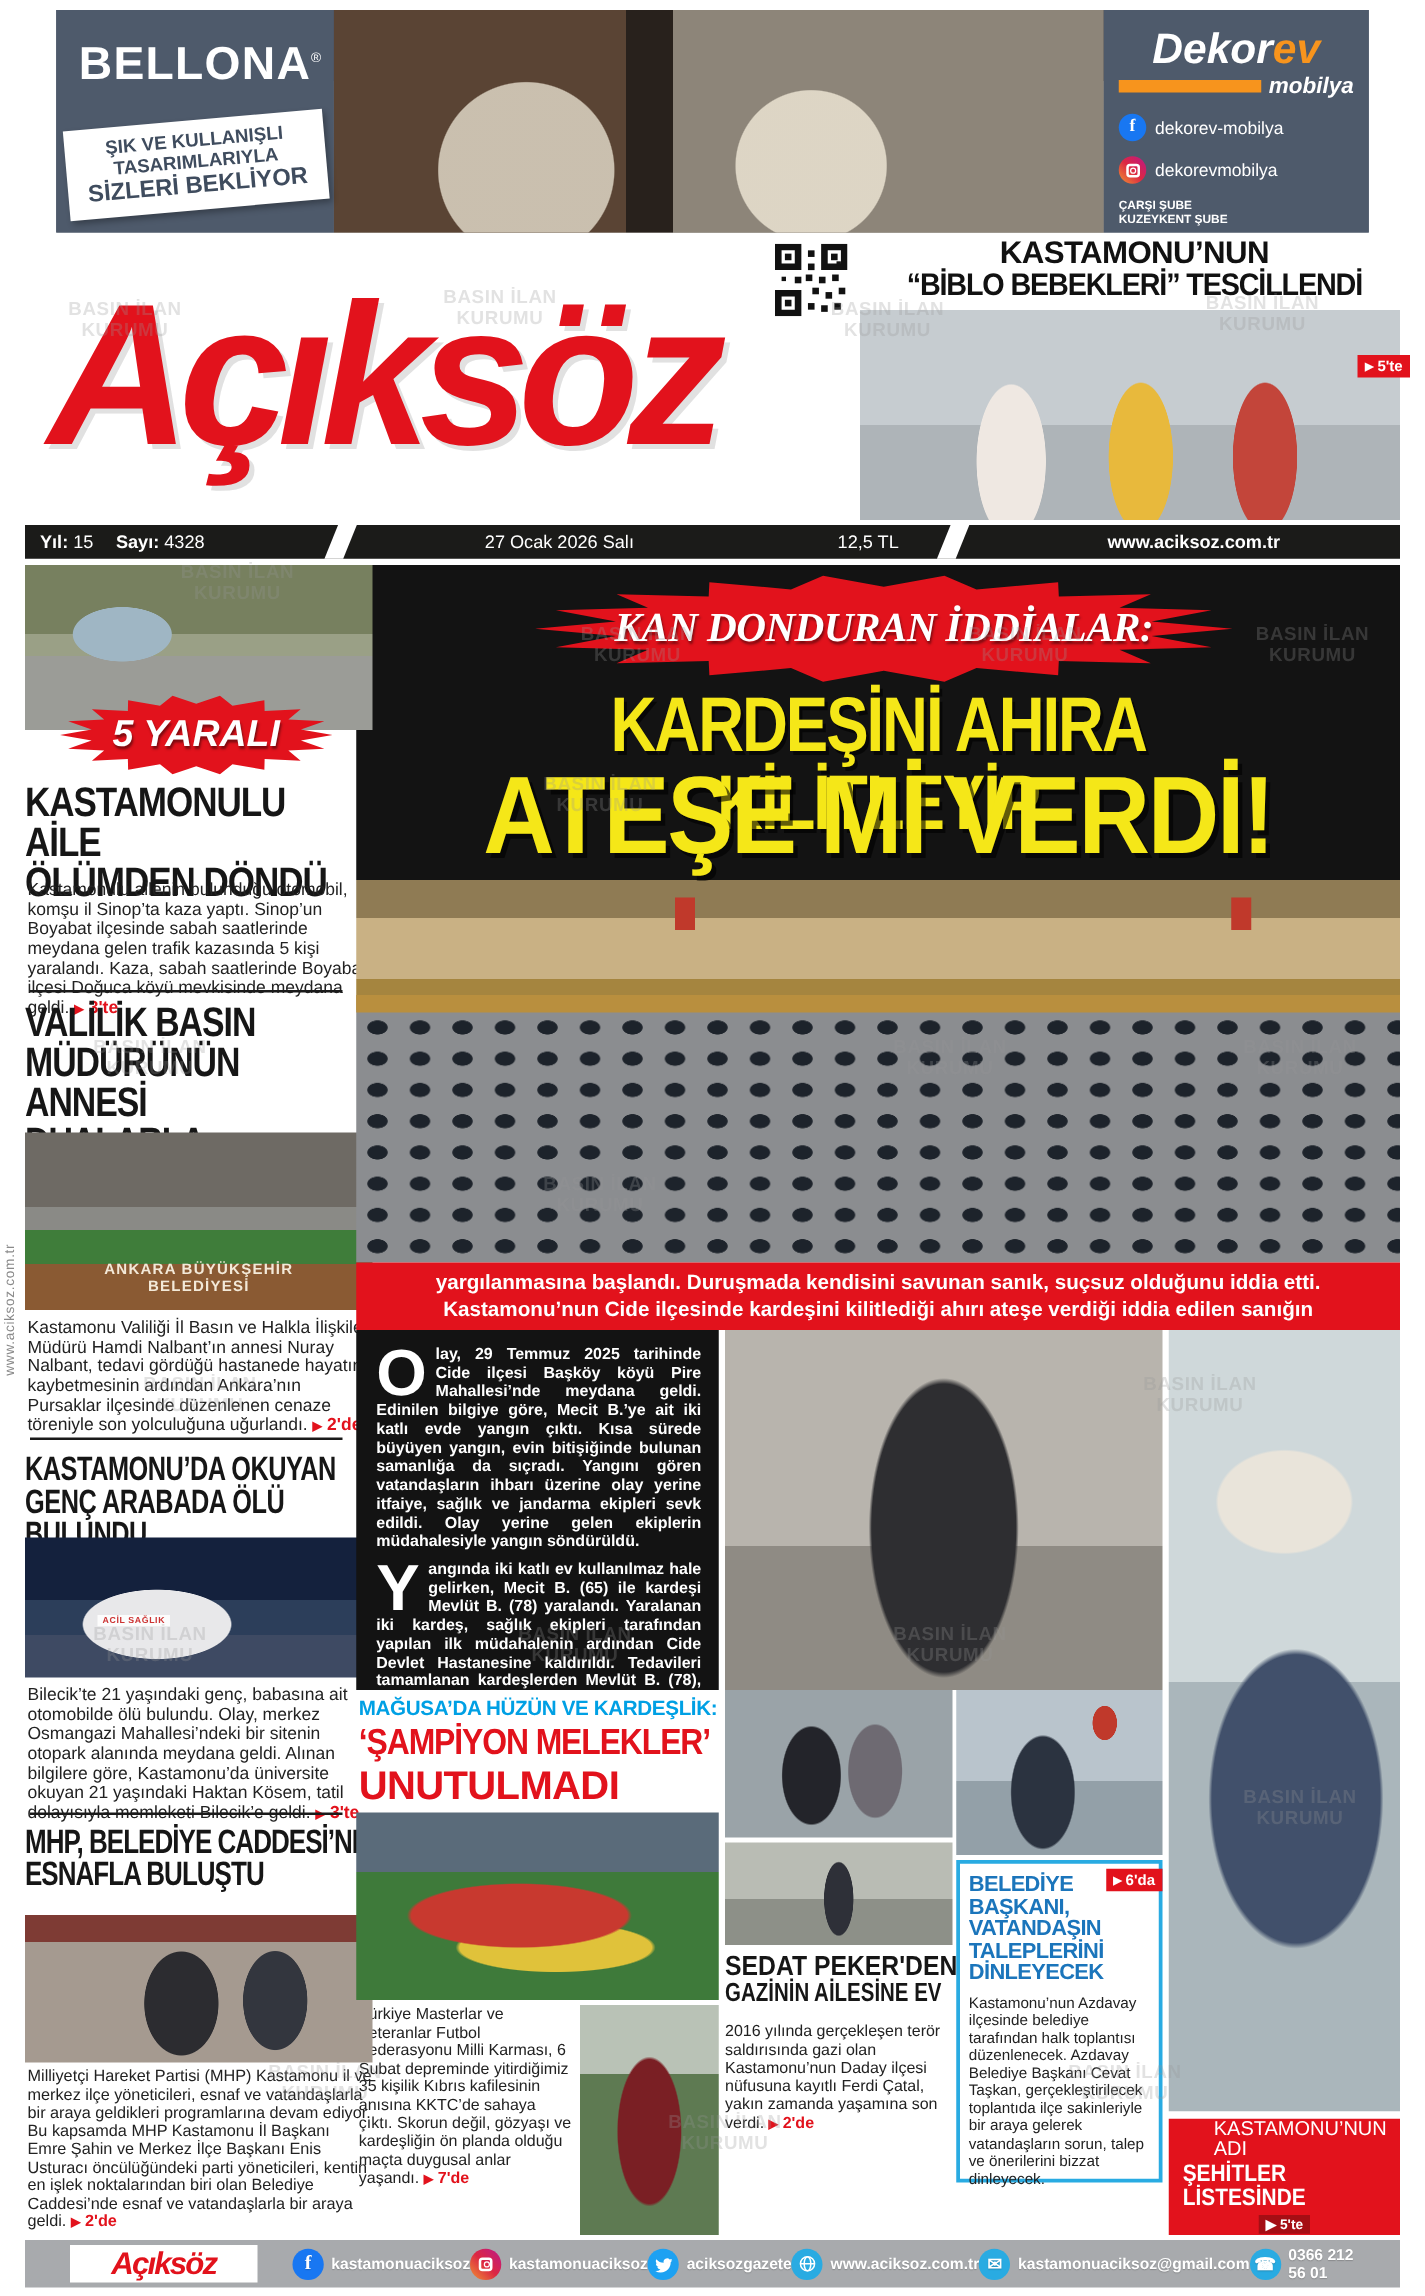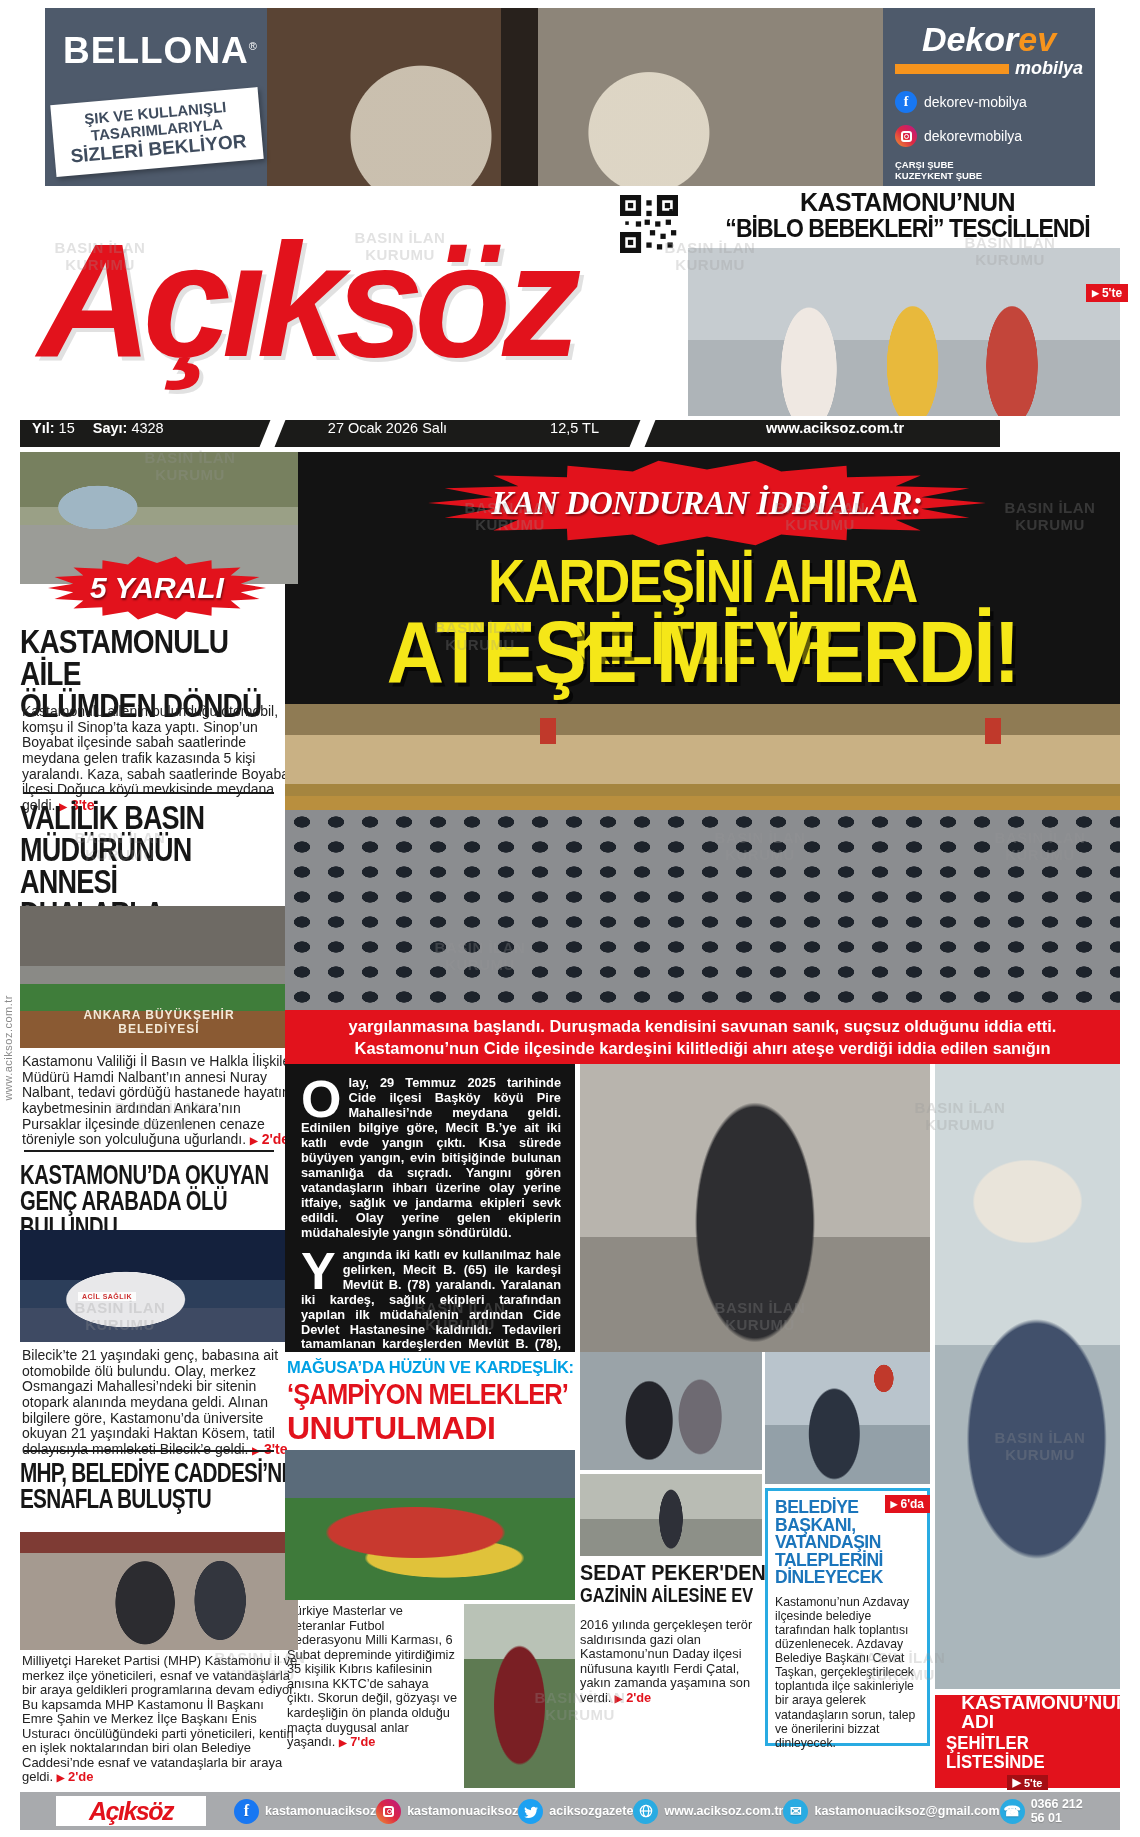--- a/index.html
+++ b/index.html
@@ -66,22 +66,22 @@
   #dolls { position:absolute; left:688px; top:248px; width:432px; height:168px;
            background: radial-gradient(ellipse 28px 62px at 28% 72%, #efe8e2 0 98%, transparent), 
                        radial-gradient(ellipse 26px 60px at 52% 70%, #e8b93c 0 98%, transparent),
                        radial-gradient(ellipse 26px 60px at 75% 70%, #c3453a 0 98%, transparent),
                        linear-gradient(180deg,#c6ccd0 0 55%, #aeb4b8 55% 100%); }
   #dolls-tag { position:absolute; left:1086px; top:284px; z-index:5; }
   .redtag { background:#e2121c; color:#fff; font-weight:700; font-size:12px; padding:2px 6px; display:inline-flex; gap:3px; align-items:center; }
   .redtag .arr { font-size:9px; }
 
   
-  #dateline { position:absolute; left:20px; top:420px; width:980px; height:27px; background:#1b1b19; color:#fff;
-              display:flex; font-size:14.5px; z-index:4;gap:20px; }
+  #dateline { position:absolute; left:20px; top:420px; width:1100px; height:27px; background:#1b1b19; color:#fff;
+              display:flex; align-items:center; font-size:14.5px; z-index:4;gap:20px; }
   #dateline .seg-l { padding-left:12px; width:225px; }
   #dateline b { font-weight:700; margin-right:4px; }
   #dateline .num { font-weight:400; margin-right:14px; }
   .notch { width:15px; height:27px; background:#fff; transform:skewX(-22deg); }
   #dateline .seg-m { flex:1; text-align:center; }
   #dateline .seg-p { width:120px; text-align:right; padding-right:16px; }
   #dateline .seg-w { width:330px; text-align:center; font-weight:700; }
 
   
   .photo { position:absolute; z-index:1; }
@@ -190,21 +190,21 @@
               radial-gradient(ellipse 26px 46px at 42% 62%, #2b3340 0 96%, transparent),
               linear-gradient(180deg,#b9c4cc 0 55%, #93a0a8 55% 100%); }
   #my-box { position:absolute; left:765px; top:1488px; width:165px; height:258px; border:3px solid #29abe2; background:#fff; padding:8px 7px; }
   #my-box .mh { color:#1b75bb; font-weight:900; font-size:17.5px; line-height:1; letter-spacing:-.5px; }
   #my-tag { position:absolute; right:-3px; top:4px; }
   #my-body { margin-top:8px; font-size:12.2px; line-height:1.16; color:#222; }
 
   
   #martyrs { position:absolute; left:935px; top:1695px; width:185px; height:93px; background:#e2121c; color:#fff;
              display:flex; flex-direction:column; align-items:center; justify-content:center; gap:2px; }
-  #martyrs .m1 { font-weight:700; font-size:19px; line-height:1;margin-left:36px; }
+  #martyrs .m1 { font-weight:400; font-size:16px; line-height:1;margin-left:36px; }
   #martyrs .m2 { font-weight:900; font-size:19px; line-height:1; transform:scaleX(.88); }
   #martyrs .mtag { background:#a50e14; color:#fff; font-size:11px; font-weight:700; padding:1px 6px; display:inline-flex; gap:3px; align-items:center; margin-top:2px; }
 
   
   #footer { position:absolute; left:20px; top:1792px; width:1100px; height:38px; background:#a8aaad; display:flex; align-items:center; z-index:6; }
   #f-logo { background:#fff; width:150px; height:30px; margin-left:36px; display:flex; align-items:center; justify-content:center;
             color:#e2121c; font-style:italic; font-weight:900; font-size:25px; letter-spacing:-1.5px; }
   #f-socials { flex:1; display:flex; align-items:center; justify-content:space-between; padding:0 22px 0 28px; }
   .soc { display:flex; align-items:center; gap:6px; color:#fff; font-weight:700; font-size:12.5px; text-shadow:0 1px 1px rgba(0,0,0,.2); }
   .circ { width:25px; height:25px; border-radius:50%; display:flex; align-items:center; justify-content:center; flex:0 0 auto; }

